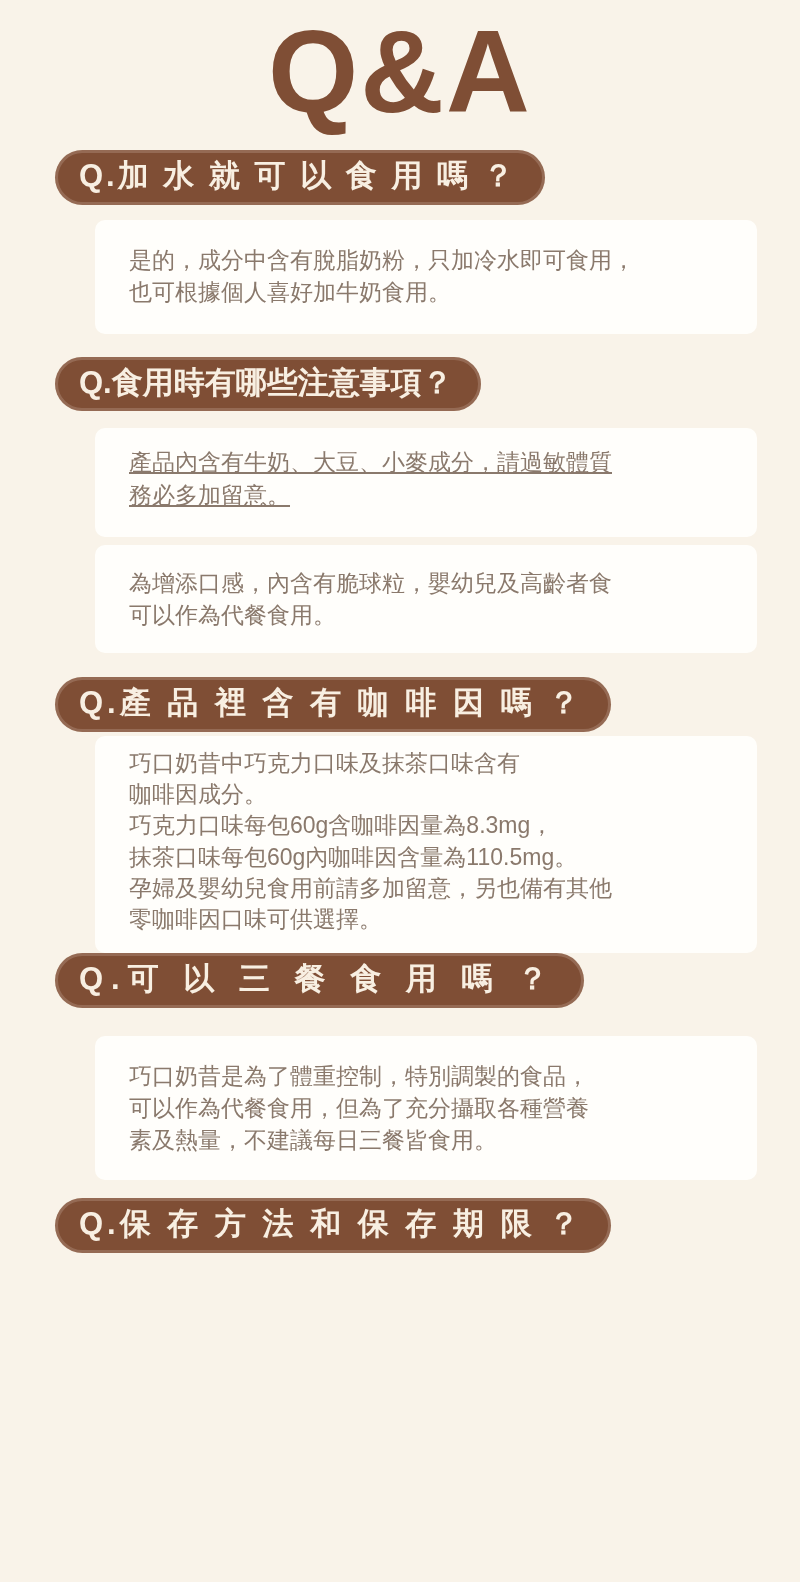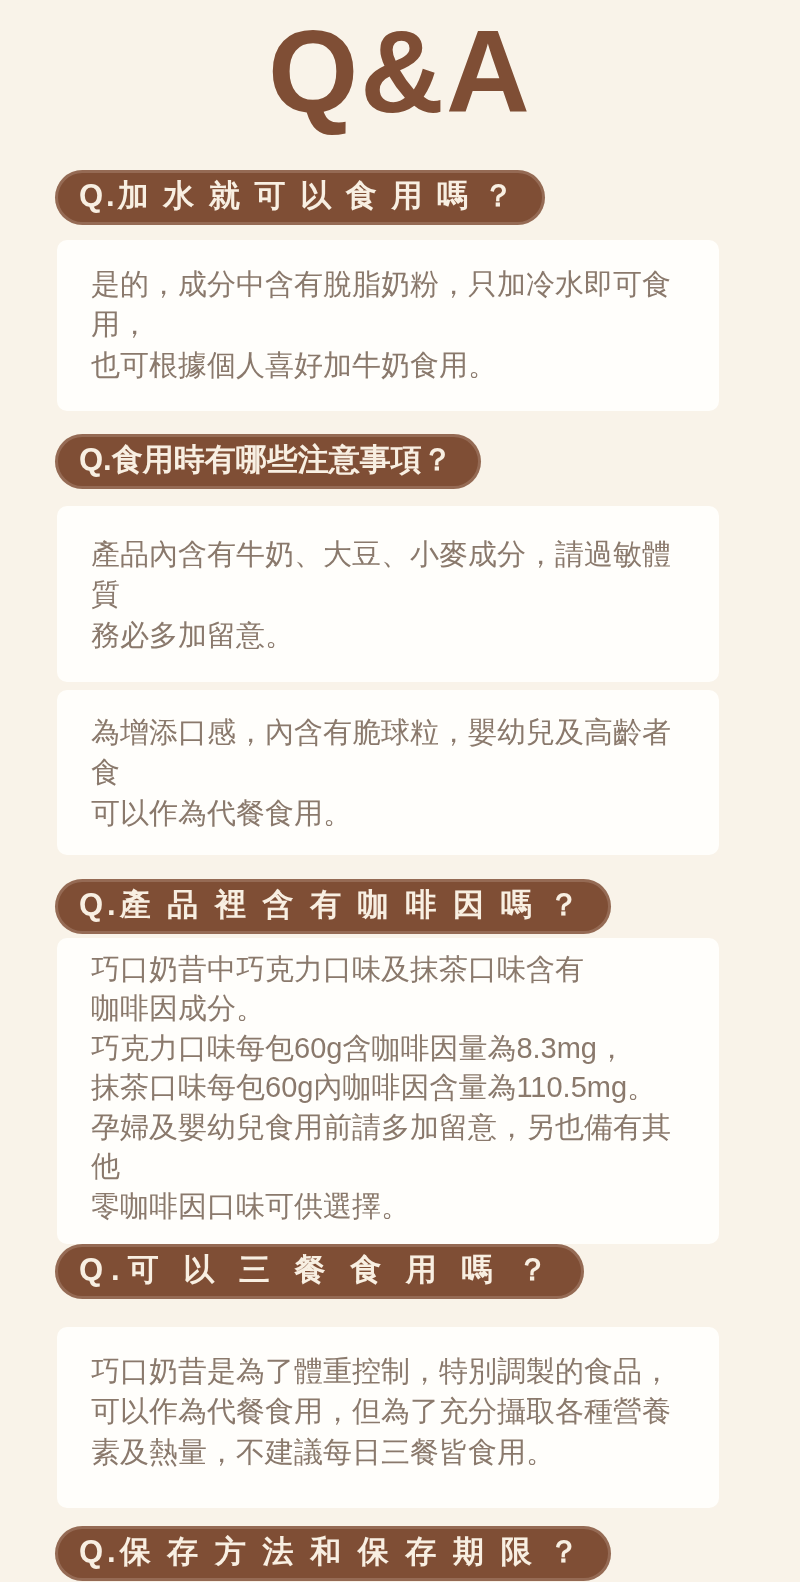--- a/index.html
+++ b/index.html
@@ -39,40 +39,40 @@
     font-size:31px;
     font-weight:bold;
     line-height:1.05;
     padding:10px 28px 12px 24px;
     border-radius:36px;
     box-shadow:inset 0 0 0 3px rgba(250,240,228,0.18);
     white-space:pre;
   }
   .panel{
     box-sizing:border-box;
-    margin-left:57px;
+    margin-left:95px;
     width:662px;
     background:var(--panel);
     border-radius:10px;
     color:var(--body-text);
-    font-size:29px;
+    font-size:23px;
     line-height:1.4;
     padding:24px 30px 26px 34px;
     white-space:pre-line;
   }
   
-  #s1 .pill{margin-top:40px;letter-spacing:3px;}
+  #s1 .pill{margin-top:20px;letter-spacing:3px;}
   #s1 .panel{margin-top:15px;}
   #s2 .pill{margin-top:23px;letter-spacing:0;}
-  #s2 .panel.a{margin-top:17px;padding-top:28px;}
+  #s2 .panel.a{margin-top:17px;padding-top:18px;text-decoration:underline;}
   #s2 .panel.b{margin-top:8px;padding-top:22px;padding-bottom:22px;}
   #s3 .pill{margin-top:24px;letter-spacing:4px;}
   #s3 .panel{margin-top:4px;padding-top:12px;padding-bottom:18px;line-height:1.36;}
   #s4 .pill{letter-spacing:8px;}
-  #s4 .panel{margin-top:28px;padding-top:24px;padding-bottom:36px;}
+  #s4 .panel{margin-top:28px;padding-top:24px;padding-bottom:24px;}
   #s5 .pill{margin-top:18px;letter-spacing:4px;text-align:right;}
 </style>
 </head>
 <body>
 
 <div class="page">
 
   <div class="title">Q&amp;A</div>
 
   <section id="s1">

